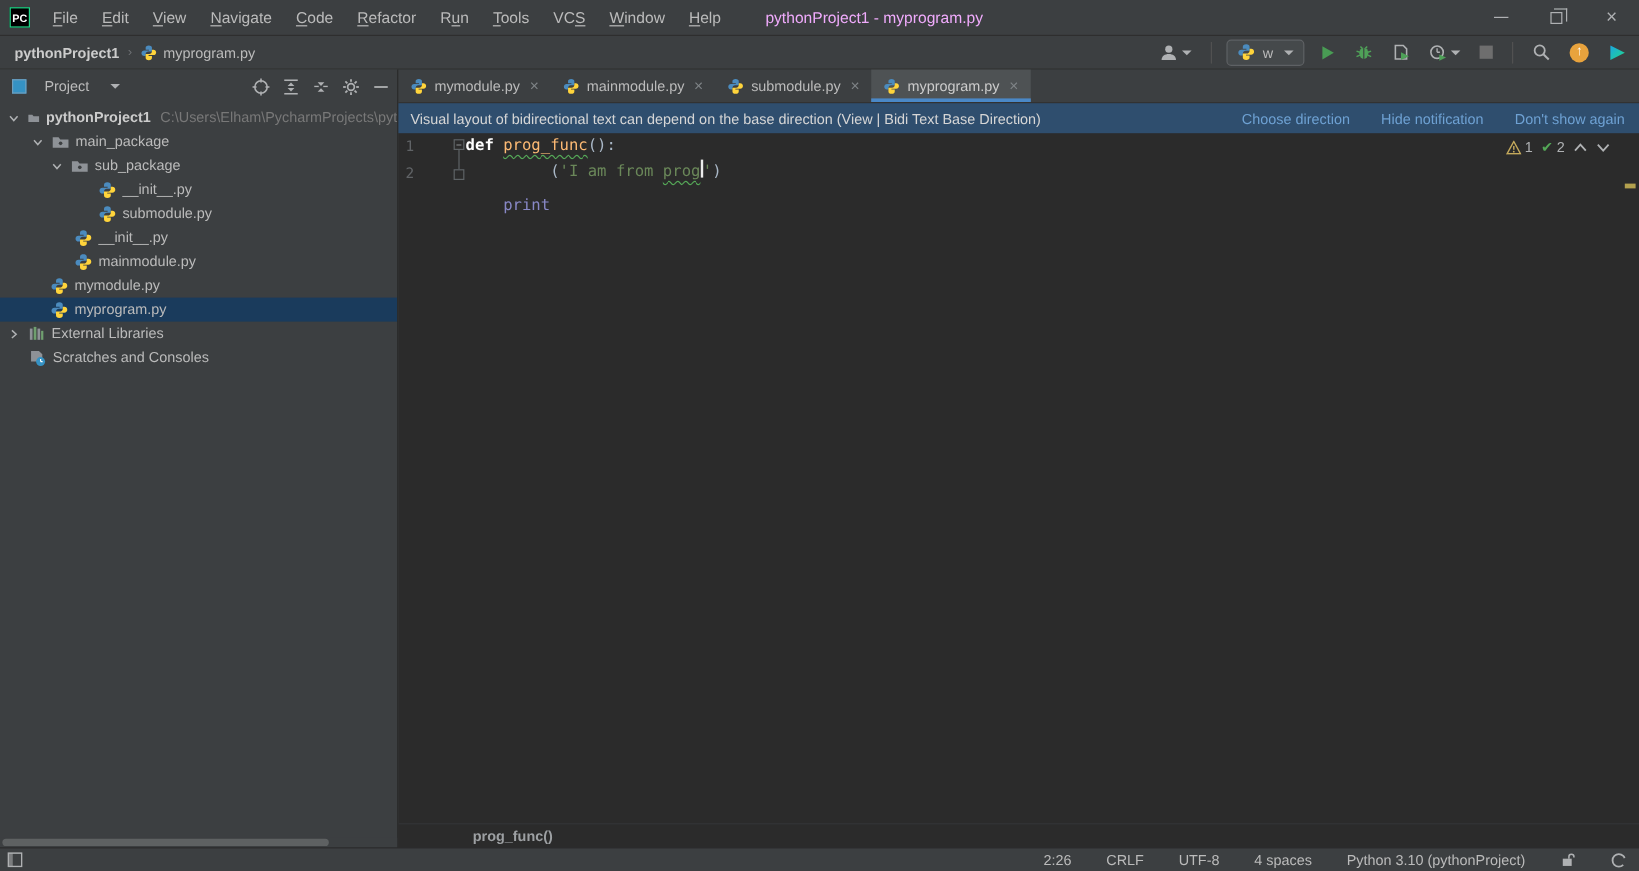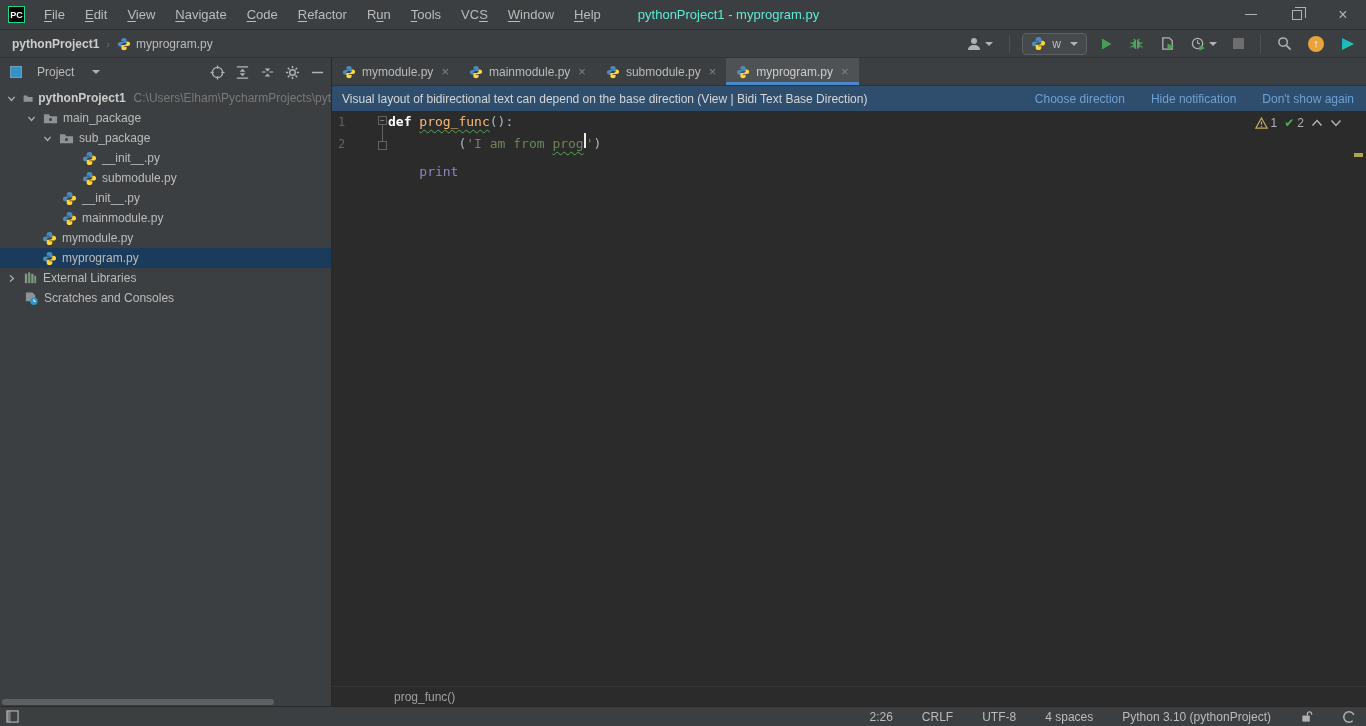--- a/index.html
+++ b/index.html
@@ -7,21 +7,21 @@
     font-family:"Liberation Sans", sans-serif; -webkit-font-smoothing:antialiased; }
   .window { width:1366px; height:726px; display:flex; flex-direction:column; background:#3C3F41; }
 
   
   .titlebar { height:30px; background:#3C3F41; display:flex; align-items:center; border-bottom:1px solid #2E2E2E; flex:0 0 30px; }
   .app-logo { width:17px; height:17px; margin:0 10px 0 8px; background:#000; border:1px solid #21D789;
     color:#fff; font-size:9px; font-weight:bold; display:flex; align-items:center; justify-content:center; }
   .menu { display:flex; align-items:center; gap:2px;justify-content:center; }
   .menu-item { color:#BBBBBB; font-size:13px; padding:4px 9px; cursor:default; }
   .menu-item u { text-decoration:underline; text-underline-offset:2px; }
-  .win-title { color:#5eead4; font-size:13px; margin-left:28px; }
+  .win-title { color:#f0abfc; font-size:13px; margin-left:28px; }
   .win-controls { margin-left:auto; display:flex; height:100%; }
   .win-btn { width:46px; height:100%; display:flex; align-items:center; justify-content:center; color:#AFB1B3; }
   .min-glyph { width:12px; height:1px; background:#AFB1B3; display:block; }
   .restore-glyph { width:10px; height:10px; border:1px solid #AFB1B3; position:relative; }
   .restore-glyph:before { content:""; position:absolute; left:2px; top:-4px; width:10px; height:10px; border:1px solid #AFB1B3; border-bottom:none; border-left:none; }
   .close-glyph { font-size:16px; line-height:16px; }
 
   
   .navbar { height:28px; background:#3C3F41; display:flex; align-items:center; border-bottom:1px solid #323232; flex:0 0 28px; padding:0 6px 0 12px; }
   .crumb { color:#BBBBBB; font-size:12px; display:flex; align-items:center; }
@@ -85,21 +85,21 @@
   .sp { text-decoration:underline wavy #54A857 1px; text-underline-offset:3px; }
   .cursor { display:inline-block; width:2px; height:15px; background:#ECECEC; vertical-align:text-bottom; }
 
   .inspect-widget { position:absolute; top:5px; right:24px; display:flex; align-items:center; gap:7px; color:#AFB1B3;
     font-family:"Liberation Sans", sans-serif; font-size:12px; }
   .iw-group { display:flex; align-items:center; gap:3px; }
   .stripe { position:absolute; top:0; right:0; width:14px; bottom:0; }
   .stripe .mark { position:absolute; right:3px; top:42px; width:9px; height:4px; background:#B3A14E; }
 
   .ed-breadcrumb { height:20px; flex:0 0 20px; background:#2B2B2B; border-top:1px solid #333537; display:flex; align-items:center;
-    padding-left:62px; color:#9DA0A3; font-size:12px; }
+    padding-left:62px; color:#9DA0A3; font-size:12px;font-weight:bold; }
 
   
   .statusbar { height:20px; flex:0 0 20px; background:#3C3F41; border-top:1px solid #282828; display:flex; align-items:center;
     padding:0 10px 0 6px; color:#BBBBBB; font-size:12px; }
   .sb-right { margin-left:auto; display:flex; align-items:center; gap:29px; }
   .sb-item { color:#BBBBBB; }
   svg { display:block; }
 </style>
 </head>
 <body>

